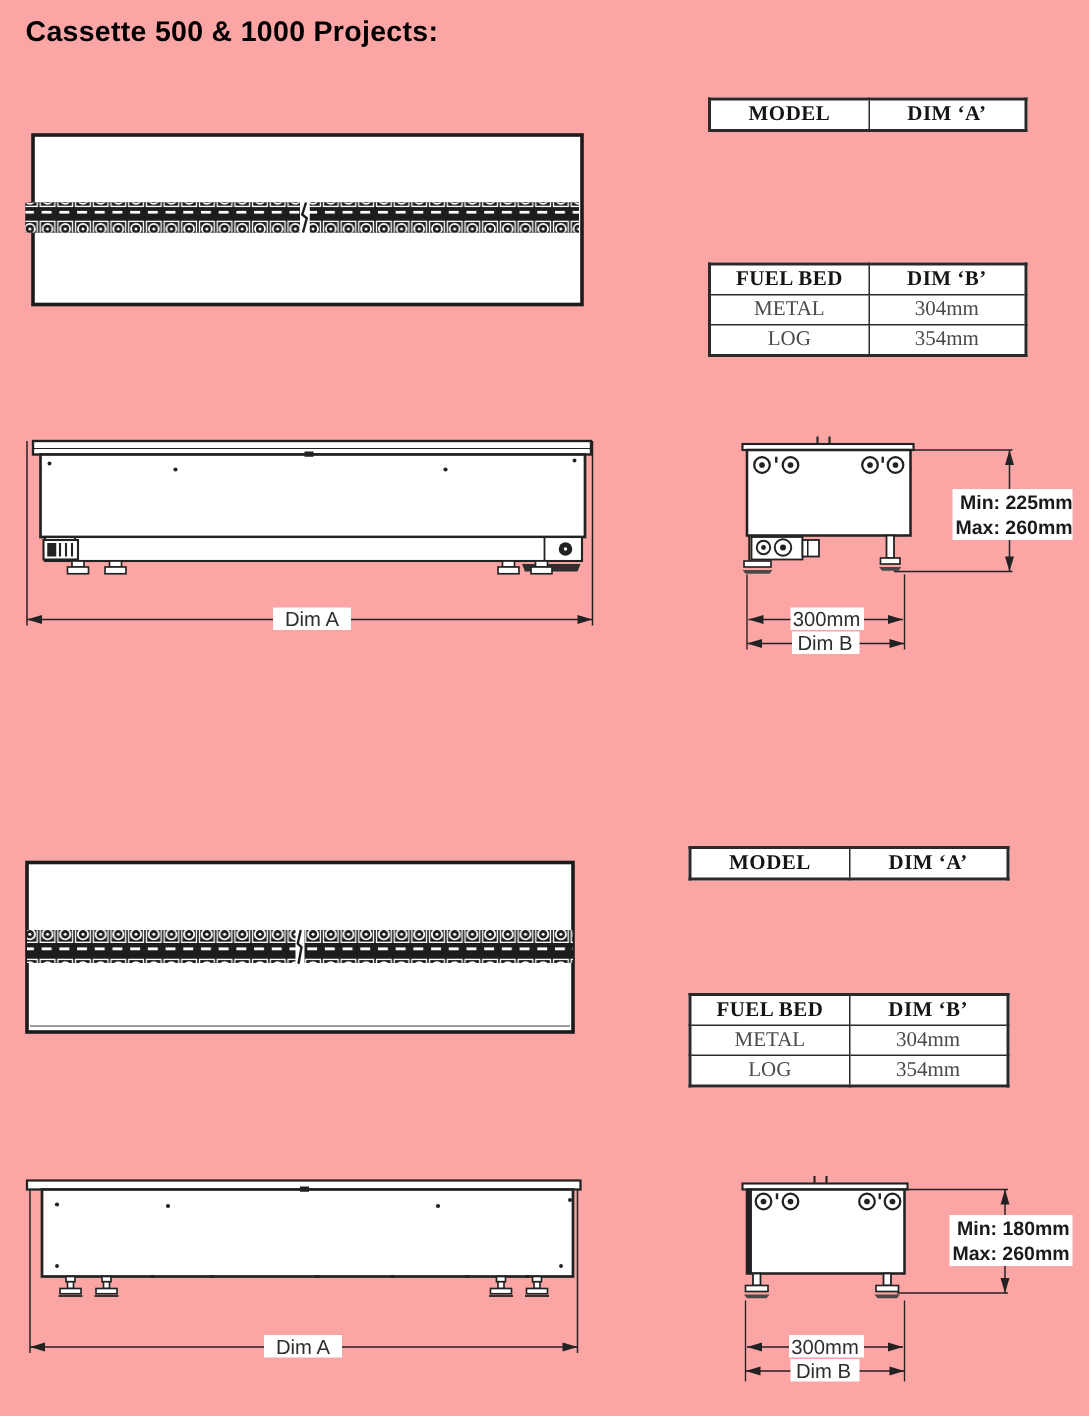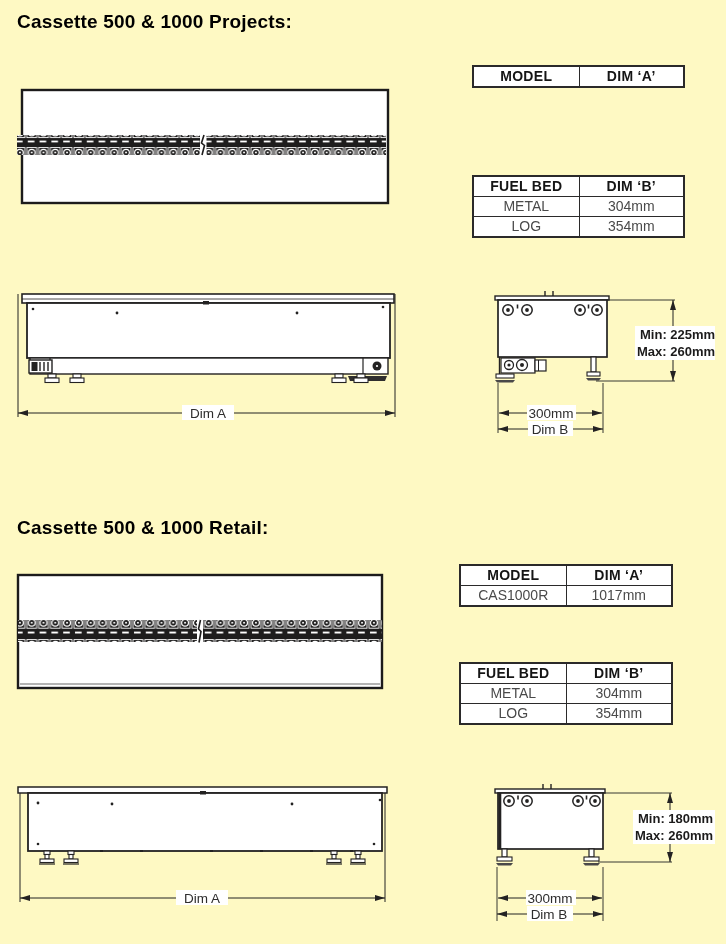--- a/index.html
+++ b/index.html
@@ -1,26 +1,26 @@
 <!DOCTYPE html>
 <html><head>
 <meta charset="utf-8">
 <style>
   html,body{margin:0;padding:0;background:#fff;}
   .page{
-    position:relative;width:726px;height:944px;background:#fef9c3;
+    position:relative;width:726px;height:944px;background:#fca5a5;
     font-family:"Liberation Sans",sans-serif;overflow:hidden;
   }
   .section-title{
     position:absolute;font-size:19px;font-weight:700;color:#000;
     letter-spacing:.2px;white-space:nowrap;
   }
   .spec-table{
     position:absolute;border-collapse:collapse;table-layout:fixed;
-    background:#fff;border:2.3px solid #2b2a2a;
+    background:#fff;border:2.3px solid #2b2a2a;font-family:Liberation Serif, serif;
   }
   .spec-table th,.spec-table td{
     border:1.5px solid #2b2a2a;text-align:center;vertical-align:middle;
     padding:0;height:19px;line-height:19px;white-space:nowrap;
   }
   .spec-table th{font-size:14px;font-weight:700;color:#151515;letter-spacing:.3px;}
   .spec-table td{font-size:14px;font-weight:400;color:#4a4a4a;}
   svg{position:absolute;overflow:visible;}
   svg text{font-family:"Liberation Sans",sans-serif;}
   .dim-label{font-size:13.5px;fill:#2e2d2d;}
@@ -194,21 +194,20 @@
       <rect x="39" y="117" width="49" height="15" fill="#fff"></rect>
       <text class="dim-label" x="63" y="129.5" text-anchor="middle">300mm</text>
       <line x1="10" y1="141" x2="115" y2="141" stroke="#232222" stroke-width="1"></line>
       <polygon points="10,141 20,138 20,144" fill="#232222"></polygon>
       <polygon points="115,141 105,138 105,144" fill="#232222"></polygon>
       <rect x="40" y="133" width="45" height="15" fill="#fff"></rect>
       <text class="dim-label" x="62" y="145.5" text-anchor="middle">Dim B</text>
     </g>
   </svg>
 
-  <div class="section-title" style="left:17px;top:517px">Cassette 500 &amp; 1000 Retail:</div>
 
   <svg width="378" height="122" style="left:14px;top:572px">
     <defs>
       <pattern id="fuelB" width="11.8" height="22" patternUnits="userSpaceOnUse">
         <rect width="11.8" height="22" fill="#1e1d1d"></rect>
         <rect x="1" y="1.6" width="9.8" height="10.6" fill="#1e1d1d" stroke="#fff" stroke-width="0.9"></rect>
         <circle cx="5.9" cy="6.8" r="3.4" fill="#1e1d1d" stroke="#fff" stroke-width="1.2"></circle>
         <circle cx="5.9" cy="6.8" r="1" fill="#fff"></circle>
         <rect x="2" y="15.6" width="6.6" height="1.9" fill="#fff"></rect>
       </pattern>
@@ -227,24 +226,20 @@
 
   <table class="spec-table" style="left:459px;top:564px;width:212px">
     <colgroup>
         <col style="width:106px">
         <col style="width:106px">
       </colgroup>
     <tbody>
       <tr>
         <th>MODEL</th>
         <th>DIM ‘A’</th>
-      </tr>
-      <tr>
-        <td>CAS1000R</td>
-        <td>1017mm</td>
       </tr>
     </tbody>
   </table>
 
   <table class="spec-table" style="left:459px;top:662px;width:212px">
     <colgroup>
         <col style="width:106px">
         <col style="width:106px">
       </colgroup>
     <tbody>

